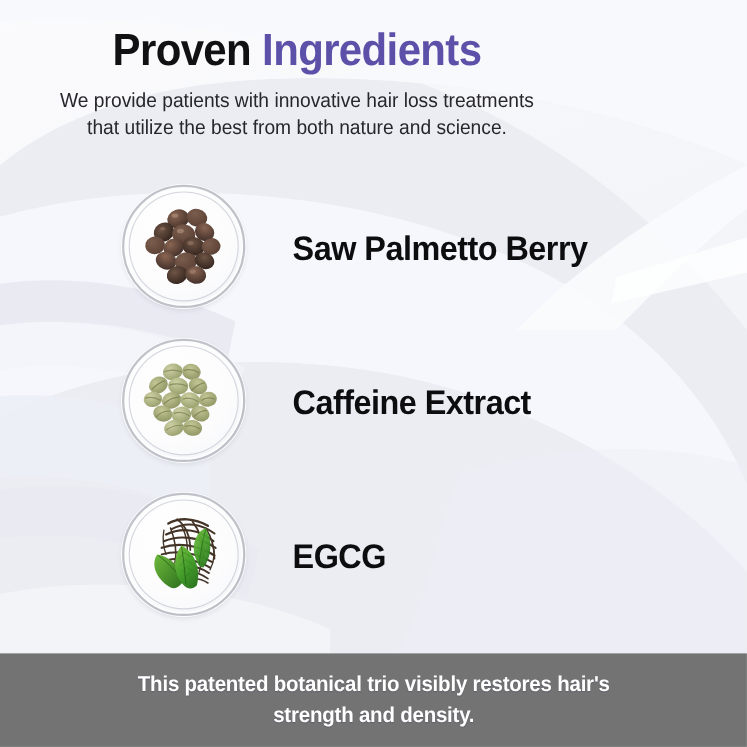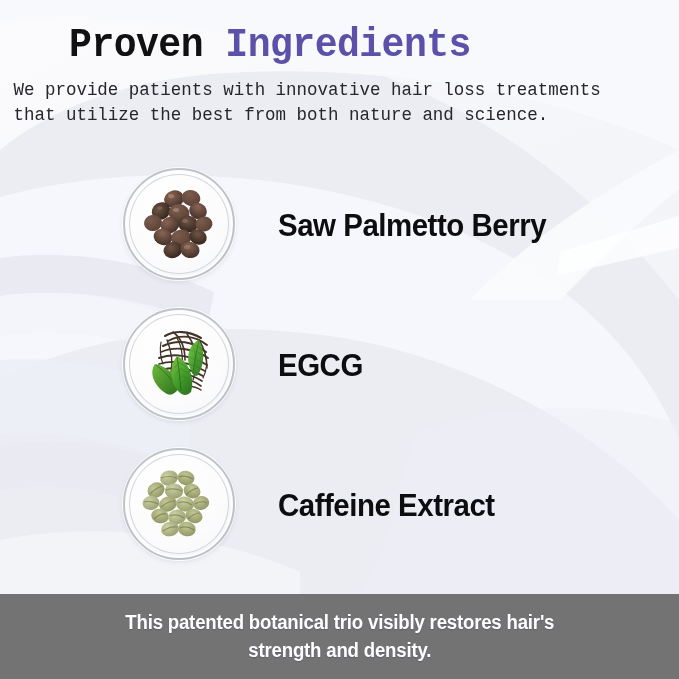--- a/index.html
+++ b/index.html
@@ -16,21 +16,21 @@
     width:679px; height:679px;
     background:#ecedf3;
     overflow:hidden;
   }
 
   
   .bg-layer { position:absolute; inset:0; overflow:hidden; pointer-events:none; }
   .bg-layer svg { position:absolute; left:0; top:0; }
 
   
-  .header { position:absolute; left:0; top:0; width:540px; text-align:center;font-family:Liberation Mono, monospace; }
+  .header { position:absolute; left:0; top:0; width:540px; text-align:center; }
   .title {
     margin-top:24px;
     font-size:41px;
     font-weight:bold;
     letter-spacing:-0.6px;
     line-height:1.05;
     white-space:nowrap;
     transform:scaleX(0.93);
     transform-origin:center;
   }
@@ -41,21 +41,21 @@
     margin-top:11px;
     font-size:18.4px;
     color:#26262b;
     line-height:1.36;
     transform:scaleX(0.95);
     transform-origin:center;
   }
   .subtitle span { display:block; white-space:nowrap; }
 
   
-  .rows { position:absolute; left:0; top:156px; width:556px;padding-left:12px; }
+  .rows { position:absolute; left:0; top:156px; width:556px; }
   .row {
     position:relative;
     height:140px;
     display:flex;
     align-items:center;
   }
   .dish-wrap {
     position:absolute;
     left:111px; top:12px;
     width:112px; height:112px;
@@ -226,20 +226,99 @@
               <ellipse cx="48" cy="28" rx="3" ry="2" fill="#b79683" opacity="0.55"></ellipse>
               <ellipse cx="53" cy="42" rx="3.2" ry="2.1" fill="#c0a08b" opacity="0.5"></ellipse>
               <ellipse cx="62" cy="53" rx="2.8" ry="1.9" fill="#ab8a76" opacity="0.45"></ellipse>
               <ellipse cx="64" cy="79" rx="3" ry="2" fill="#b1907c" opacity="0.45"></ellipse>
               <ellipse cx="37" cy="40" rx="2.4" ry="1.6" fill="#a98a75" opacity="0.4"></ellipse>
             </g>
           </svg>
         </div>
       </div>
       <div class="label">Saw Palmetto Berry</div>
+    </div>
+
+    <div class="row">
+      <div class="dish-wrap">
+        <div class="dish"></div>
+        <div class="dish-content">
+          <svg width="112" height="112" viewBox="0 0 112 112" aria-hidden="true">
+            <defs>
+              <radialGradient id="beanA" cx="38%" cy="30%" r="72%">
+                <stop offset="0" stop-color="#cdd1a4"></stop>
+                <stop offset="1" stop-color="#9aa06e"></stop>
+              </radialGradient>
+              <radialGradient id="beanB" cx="42%" cy="32%" r="74%">
+                <stop offset="0" stop-color="#c3c795"></stop>
+                <stop offset="1" stop-color="#8e9463"></stop>
+              </radialGradient>
+            </defs>
+            <g>
+              <g>
+                <ellipse cx="46" cy="30" rx="9" ry="7.5" fill="url(#beanA)" transform="rotate(-14 46 30)"></ellipse>
+                <path d="M38 30 Q46 27 54 30" stroke="#7e8457" stroke-width="1.1" fill="none" opacity="0.8"></path>
+              </g>
+              <g>
+                <ellipse cx="63" cy="30" rx="8.5" ry="7.2" fill="url(#beanB)" transform="rotate(12 63 30)"></ellipse>
+                <path d="M56 29 Q63 26.5 70 31" stroke="#7a8053" stroke-width="1.1" fill="none" opacity="0.8"></path>
+              </g>
+              <g>
+                <ellipse cx="33" cy="42" rx="8.8" ry="7.4" fill="url(#beanB)" transform="rotate(-28 33 42)"></ellipse>
+                <path d="M27 46 Q33 40 39 38" stroke="#7a8053" stroke-width="1.1" fill="none" opacity="0.8"></path>
+              </g>
+              <g>
+                <ellipse cx="51" cy="43" rx="9.2" ry="7.6" fill="url(#beanA)" transform="rotate(6 51 43)"></ellipse>
+                <path d="M43 42 Q51 39.5 59 43" stroke="#7e8457" stroke-width="1.2" fill="none" opacity="0.8"></path>
+              </g>
+              <g>
+                <ellipse cx="69" cy="43" rx="8.6" ry="7.2" fill="url(#beanB)" transform="rotate(24 69 43)"></ellipse>
+                <path d="M63 47 Q69 41 75 40" stroke="#7a8053" stroke-width="1.1" fill="none" opacity="0.8"></path>
+              </g>
+              <g>
+                <ellipse cx="28" cy="55" rx="8.4" ry="7" fill="url(#beanA)" transform="rotate(-6 28 55)"></ellipse>
+                <path d="M21 54 Q28 52 35 56" stroke="#7e8457" stroke-width="1.1" fill="none" opacity="0.8"></path>
+              </g>
+              <g>
+                <ellipse cx="45" cy="56" rx="9" ry="7.4" fill="url(#beanB)" transform="rotate(-20 45 56)"></ellipse>
+                <path d="M38 59 Q45 53 52 53" stroke="#7a8053" stroke-width="1.1" fill="none" opacity="0.8"></path>
+              </g>
+              <g>
+                <ellipse cx="62" cy="56" rx="9" ry="7.4" fill="url(#beanA)" transform="rotate(10 62 56)"></ellipse>
+                <path d="M55 55 Q62 52 69 57" stroke="#7e8457" stroke-width="1.1" fill="none" opacity="0.8"></path>
+              </g>
+              <g>
+                <ellipse cx="78" cy="55" rx="8.2" ry="6.8" fill="url(#beanB)" transform="rotate(-12 78 55)"></ellipse>
+                <path d="M72 56 Q78 52 84 55" stroke="#7a8053" stroke-width="1.05" fill="none" opacity="0.8"></path>
+              </g>
+              <g>
+                <ellipse cx="37" cy="68" rx="8.8" ry="7.2" fill="url(#beanB)" transform="rotate(16 37 68)"></ellipse>
+                <path d="M31 71 Q37 65 43 66" stroke="#7a8053" stroke-width="1.1" fill="none" opacity="0.8"></path>
+              </g>
+              <g>
+                <ellipse cx="54" cy="69" rx="9" ry="7.4" fill="url(#beanA)" transform="rotate(-8 54 69)"></ellipse>
+                <path d="M47 68 Q54 65 61 70" stroke="#7e8457" stroke-width="1.1" fill="none" opacity="0.8"></path>
+              </g>
+              <g>
+                <ellipse cx="71" cy="68" rx="8.6" ry="7" fill="url(#beanB)" transform="rotate(20 71 68)"></ellipse>
+                <path d="M65 71 Q71 65 77 65" stroke="#7a8053" stroke-width="1.1" fill="none" opacity="0.8"></path>
+              </g>
+              <g>
+                <ellipse cx="47" cy="81" rx="9" ry="7.2" fill="url(#beanA)" transform="rotate(-14 47 81)"></ellipse>
+                <path d="M40 83 Q47 78 54 79" stroke="#7e8457" stroke-width="1.1" fill="none" opacity="0.8"></path>
+              </g>
+              <g>
+                <ellipse cx="64" cy="81" rx="8.8" ry="7.2" fill="url(#beanB)" transform="rotate(8 64 81)"></ellipse>
+                <path d="M57 80 Q64 77 71 82" stroke="#7a8053" stroke-width="1.1" fill="none" opacity="0.8"></path>
+              </g>
+            </g>
+          </svg>
+        </div>
+      </div>
+      <div class="label">Caffeine Extract</div>
     </div>
 
     <div class="row">
       <div class="dish-wrap">
         <div class="dish"></div>
         <div class="dish-content">
           <svg width="112" height="112" viewBox="0 0 112 112" aria-hidden="true">
             <defs>
               <linearGradient id="leafG" x1="0" y1="0" x2="0.7" y2="1">
                 <stop offset="0" stop-color="#7cc143"></stop>
@@ -281,99 +360,20 @@
               <path d="M56 54 L52 60 M58 60 L53 66 M60 66 L55 72 M62 72 L57 77" stroke="#2a6b1c" stroke-width="0.6" opacity="0.55"></path>
               <path d="M56 54 L62 58 M58 61 L64 65 M60 68 L65 72" stroke="#2a6b1c" stroke-width="0.6" opacity="0.55"></path>
               <path d="M68 62 C62 50 66 36 76 32 C82 42 82 58 74 68 C71 68 69 66 68 62 Z" fill="url(#leafG)" opacity="0.95"></path>
               <path d="M76 33 C73 44 71 56 70 66" stroke="#1f5c15" stroke-width="0.85" fill="none" opacity="0.65"></path>
             </g>
           </svg>
         </div>
       </div>
       <div class="label">EGCG</div>
     </div>
-
-    <div class="row">
-      <div class="dish-wrap">
-        <div class="dish"></div>
-        <div class="dish-content">
-          <svg width="112" height="112" viewBox="0 0 112 112" aria-hidden="true">
-            <defs>
-              <radialGradient id="beanA" cx="38%" cy="30%" r="72%">
-                <stop offset="0" stop-color="#cdd1a4"></stop>
-                <stop offset="1" stop-color="#9aa06e"></stop>
-              </radialGradient>
-              <radialGradient id="beanB" cx="42%" cy="32%" r="74%">
-                <stop offset="0" stop-color="#c3c795"></stop>
-                <stop offset="1" stop-color="#8e9463"></stop>
-              </radialGradient>
-            </defs>
-            <g>
-              <g>
-                <ellipse cx="46" cy="30" rx="9" ry="7.5" fill="url(#beanA)" transform="rotate(-14 46 30)"></ellipse>
-                <path d="M38 30 Q46 27 54 30" stroke="#7e8457" stroke-width="1.1" fill="none" opacity="0.8"></path>
-              </g>
-              <g>
-                <ellipse cx="63" cy="30" rx="8.5" ry="7.2" fill="url(#beanB)" transform="rotate(12 63 30)"></ellipse>
-                <path d="M56 29 Q63 26.5 70 31" stroke="#7a8053" stroke-width="1.1" fill="none" opacity="0.8"></path>
-              </g>
-              <g>
-                <ellipse cx="33" cy="42" rx="8.8" ry="7.4" fill="url(#beanB)" transform="rotate(-28 33 42)"></ellipse>
-                <path d="M27 46 Q33 40 39 38" stroke="#7a8053" stroke-width="1.1" fill="none" opacity="0.8"></path>
-              </g>
-              <g>
-                <ellipse cx="51" cy="43" rx="9.2" ry="7.6" fill="url(#beanA)" transform="rotate(6 51 43)"></ellipse>
-                <path d="M43 42 Q51 39.5 59 43" stroke="#7e8457" stroke-width="1.2" fill="none" opacity="0.8"></path>
-              </g>
-              <g>
-                <ellipse cx="69" cy="43" rx="8.6" ry="7.2" fill="url(#beanB)" transform="rotate(24 69 43)"></ellipse>
-                <path d="M63 47 Q69 41 75 40" stroke="#7a8053" stroke-width="1.1" fill="none" opacity="0.8"></path>
-              </g>
-              <g>
-                <ellipse cx="28" cy="55" rx="8.4" ry="7" fill="url(#beanA)" transform="rotate(-6 28 55)"></ellipse>
-                <path d="M21 54 Q28 52 35 56" stroke="#7e8457" stroke-width="1.1" fill="none" opacity="0.8"></path>
-              </g>
-              <g>
-                <ellipse cx="45" cy="56" rx="9" ry="7.4" fill="url(#beanB)" transform="rotate(-20 45 56)"></ellipse>
-                <path d="M38 59 Q45 53 52 53" stroke="#7a8053" stroke-width="1.1" fill="none" opacity="0.8"></path>
-              </g>
-              <g>
-                <ellipse cx="62" cy="56" rx="9" ry="7.4" fill="url(#beanA)" transform="rotate(10 62 56)"></ellipse>
-                <path d="M55 55 Q62 52 69 57" stroke="#7e8457" stroke-width="1.1" fill="none" opacity="0.8"></path>
-              </g>
-              <g>
-                <ellipse cx="78" cy="55" rx="8.2" ry="6.8" fill="url(#beanB)" transform="rotate(-12 78 55)"></ellipse>
-                <path d="M72 56 Q78 52 84 55" stroke="#7a8053" stroke-width="1.05" fill="none" opacity="0.8"></path>
-              </g>
-              <g>
-                <ellipse cx="37" cy="68" rx="8.8" ry="7.2" fill="url(#beanB)" transform="rotate(16 37 68)"></ellipse>
-                <path d="M31 71 Q37 65 43 66" stroke="#7a8053" stroke-width="1.1" fill="none" opacity="0.8"></path>
-              </g>
-              <g>
-                <ellipse cx="54" cy="69" rx="9" ry="7.4" fill="url(#beanA)" transform="rotate(-8 54 69)"></ellipse>
-                <path d="M47 68 Q54 65 61 70" stroke="#7e8457" stroke-width="1.1" fill="none" opacity="0.8"></path>
-              </g>
-              <g>
-                <ellipse cx="71" cy="68" rx="8.6" ry="7" fill="url(#beanB)" transform="rotate(20 71 68)"></ellipse>
-                <path d="M65 71 Q71 65 77 65" stroke="#7a8053" stroke-width="1.1" fill="none" opacity="0.8"></path>
-              </g>
-              <g>
-                <ellipse cx="47" cy="81" rx="9" ry="7.2" fill="url(#beanA)" transform="rotate(-14 47 81)"></ellipse>
-                <path d="M40 83 Q47 78 54 79" stroke="#7e8457" stroke-width="1.1" fill="none" opacity="0.8"></path>
-              </g>
-              <g>
-                <ellipse cx="64" cy="81" rx="8.8" ry="7.2" fill="url(#beanB)" transform="rotate(8 64 81)"></ellipse>
-                <path d="M57 80 Q64 77 71 82" stroke="#7a8053" stroke-width="1.1" fill="none" opacity="0.8"></path>
-              </g>
-            </g>
-          </svg>
-        </div>
-      </div>
-      <div class="label">Caffeine Extract</div>
-    </div>
   </div>
 
   <div class="footer">
     <div class="footer-text">
       <span>This patented botanical trio visibly restores hair's</span>
       <span>strength and density.</span>
     </div>
   </div>
 
 </div>

